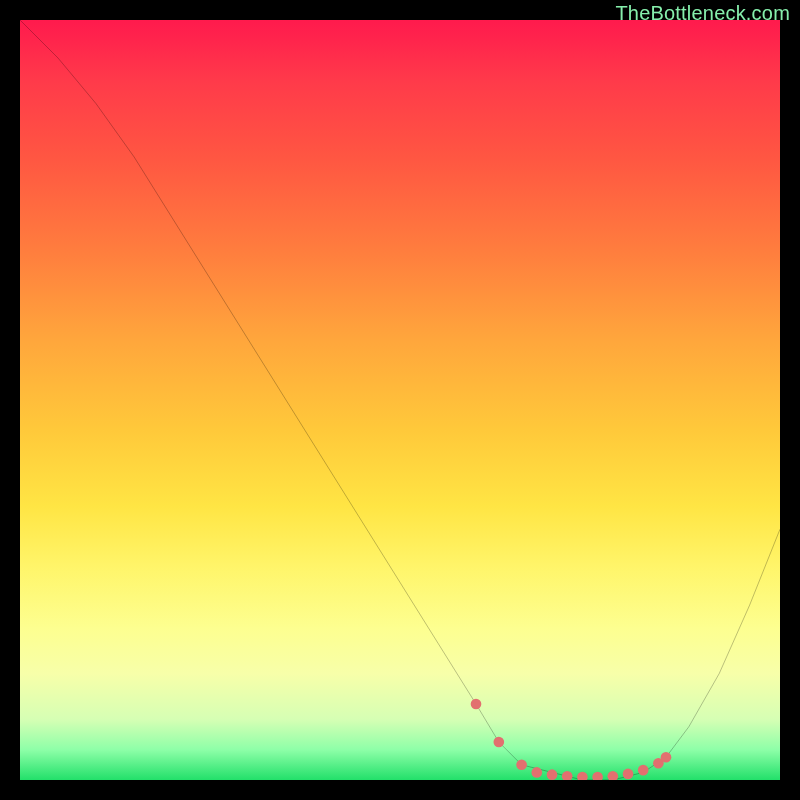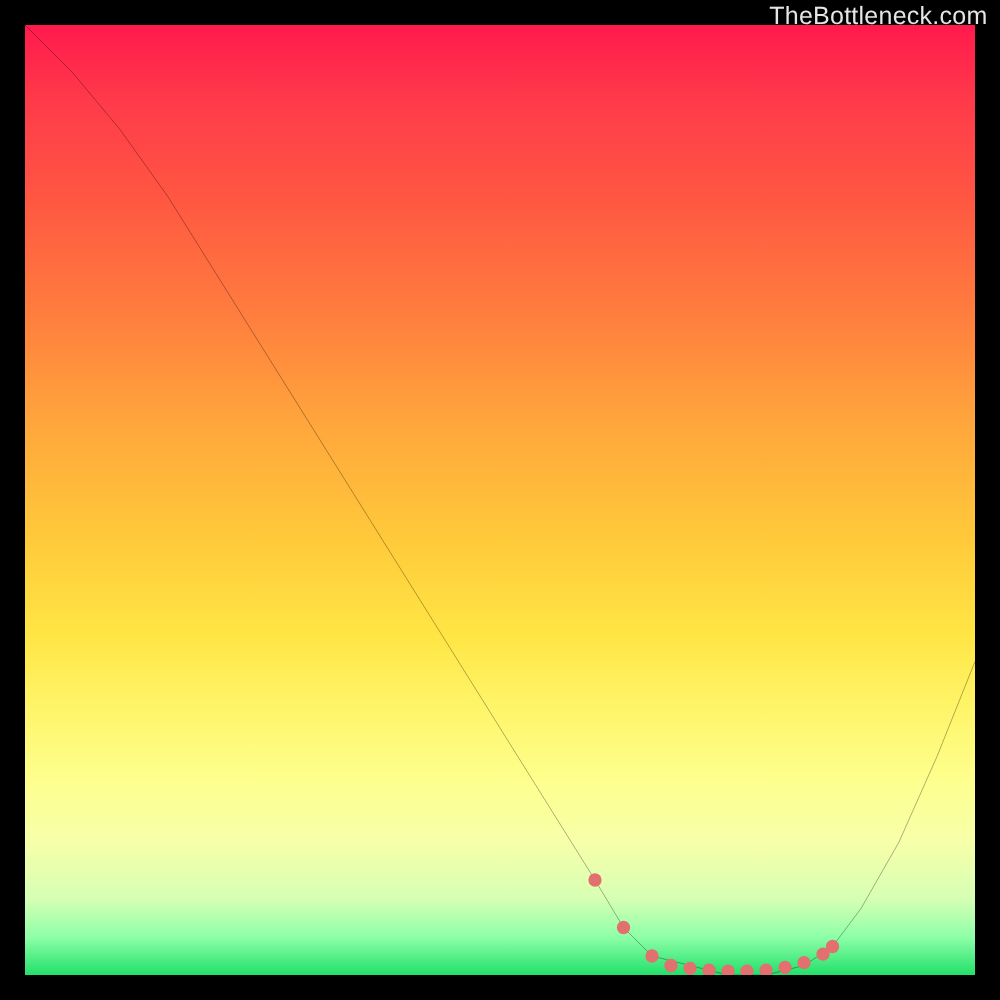--- a/index.html
+++ b/index.html
@@ -14,21 +14,21 @@
   .frame {
     position: relative;
     width: 800px;
     height: 800px;
     background: #000;
   }
   .watermark {
     position: absolute;
     top: 2px;
     right: 10px;
-    color: #e5e5e5;
+    color: #86efac;
     font-size: 20px;
     font-weight: 500;
     letter-spacing: 0.2px;
     z-index: 10;
   }
   .plot {
     position: absolute;
     left: 20px;
     top: 20px;
     width: 760px;

